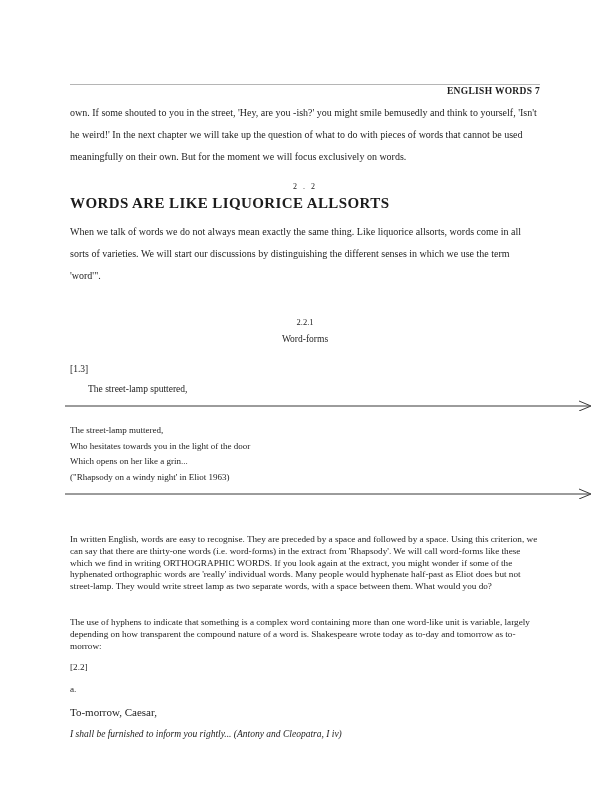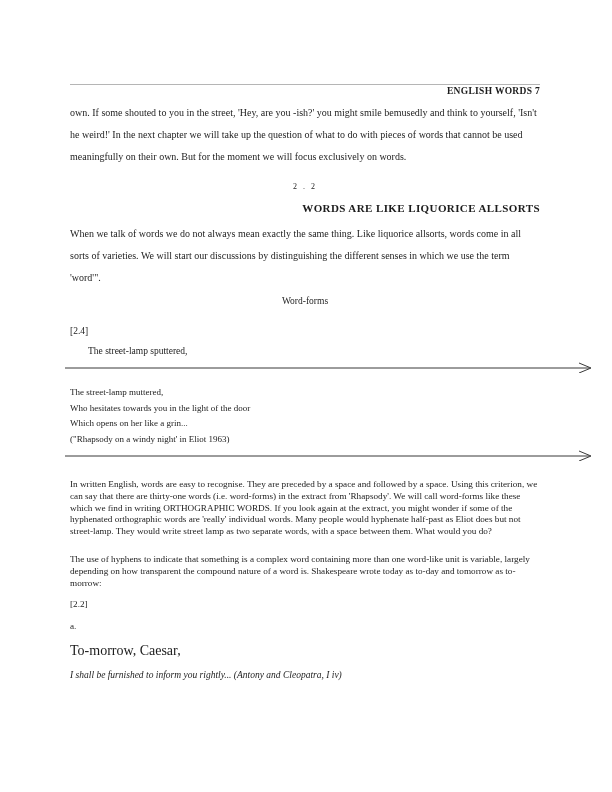--- a/index.html
+++ b/index.html
@@ -33,55 +33,56 @@
     font-weight: 600;
     letter-spacing: 0.3px;
     margin-top: 1px;
   }
   p { margin: 0; }
   .body { text-align: left; }
   .lg { font-size: 10px; line-height: 22px; }
   .sm { font-size: 9.2px; line-height: 11.8px; }
   .p-intro   { margin-top: 6px; }
   .sec-num   { margin-top: 14px; text-align: center; font-size: 8px; letter-spacing: 2px; }
-  .sec-title { margin-top: 11px; text-align: right; font-size: 11px; font-weight: bold; letter-spacing: 0.4px; }
+  .sec-title { margin-top: 4px; text-align: left; font-size: 15px; font-weight: bold; letter-spacing: 0.4px; }
   .p-section { margin-top: 9px; }
   .sub-num   { margin-top: 30px; text-align: center; font-size: 8.5px; }
   .sub-title { margin-top: 7px; text-align: center; font-size: 9.5px; }
   .p-wordform{ margin-top: 11px; }
   .ex-label  { margin-top: 20px; font-size: 9.5px; }
   .poem-indent { margin-top: 8px; margin-left: 18px; font-size: 9.5px; line-height: 15px; }
   .arrow-wrap { margin-top: 2px; height: 12px; overflow: visible; }
   .arrow-wrap svg { display: block; margin-left: -5px; }
   .poem-block { margin-top: 12px; font-size: 9px; line-height: 15.5px; }
-  .p-ortho   { margin-top: 18px; }
-  .p-hyphen  { margin-top: 16px; }
+  .p-ortho   { margin-top: 35px; }
+  .p-hyphen  { margin-top: 24px; }
   .ex-label2 { margin-top: 10px; font-size: 9.2px; }
   .item-letter { margin-top: 12px; font-size: 9.2px; }
-  .quote-line  { margin-top: 12px; font-size: 14px; }
+  .quote-line  { margin-top: 12px; font-size: 11px; }
   .quote-attrib { margin-top: 11px; font-size: 9.5px; font-style: italic; }
 </style>
 </head>
 <body>
 
 <div class="page">
   <div class="content">
 
     <div class="header-rule"></div>
     <div class="running-head">ENGLISH WORDS 7</div>
 
     <p class="body lg p-intro">own. If some shouted to you in the street, 'Hey, are you -ish?' you might smile bemusedly and think to yourself, 'Isn't he weird!' In the next chapter we will take up the question of what to do with pieces of words that cannot be used meaningfully on their own. But for the moment we will focus exclusively on words.</p>
 
     <div class="sec-num">2 . 2</div>
     <div class="sec-title">WORDS ARE LIKE LIQUORICE ALLSORTS</div>
     <p class="body lg p-section">When we talk of words we do not always mean exactly the same thing. Like liquorice allsorts, words come in all sorts of varieties. We will start our discussions by distinguishing the different senses in which we use the term 'word'".</p>
 
+    <div class="sub-num">2.2.1</div>
     <div class="sub-title">Word-forms</div>
 
-    <div class="ex-label">[2.4]</div>
+    <div class="ex-label">[1.3]</div>
 
     <div class="poem-indent">
       <div>The street-lamp sputtered,</div>
     </div>
 
     <div class="arrow-wrap">
       <svg width="530" height="12" viewBox="0 0 530 12">
         <line x1="0" y1="7" x2="524" y2="7" stroke="#222" stroke-width="0.9"></line>
         <polyline points="514,2 526,7 514,12" fill="none" stroke="#222" stroke-width="0.9"></polyline>
       </svg>

